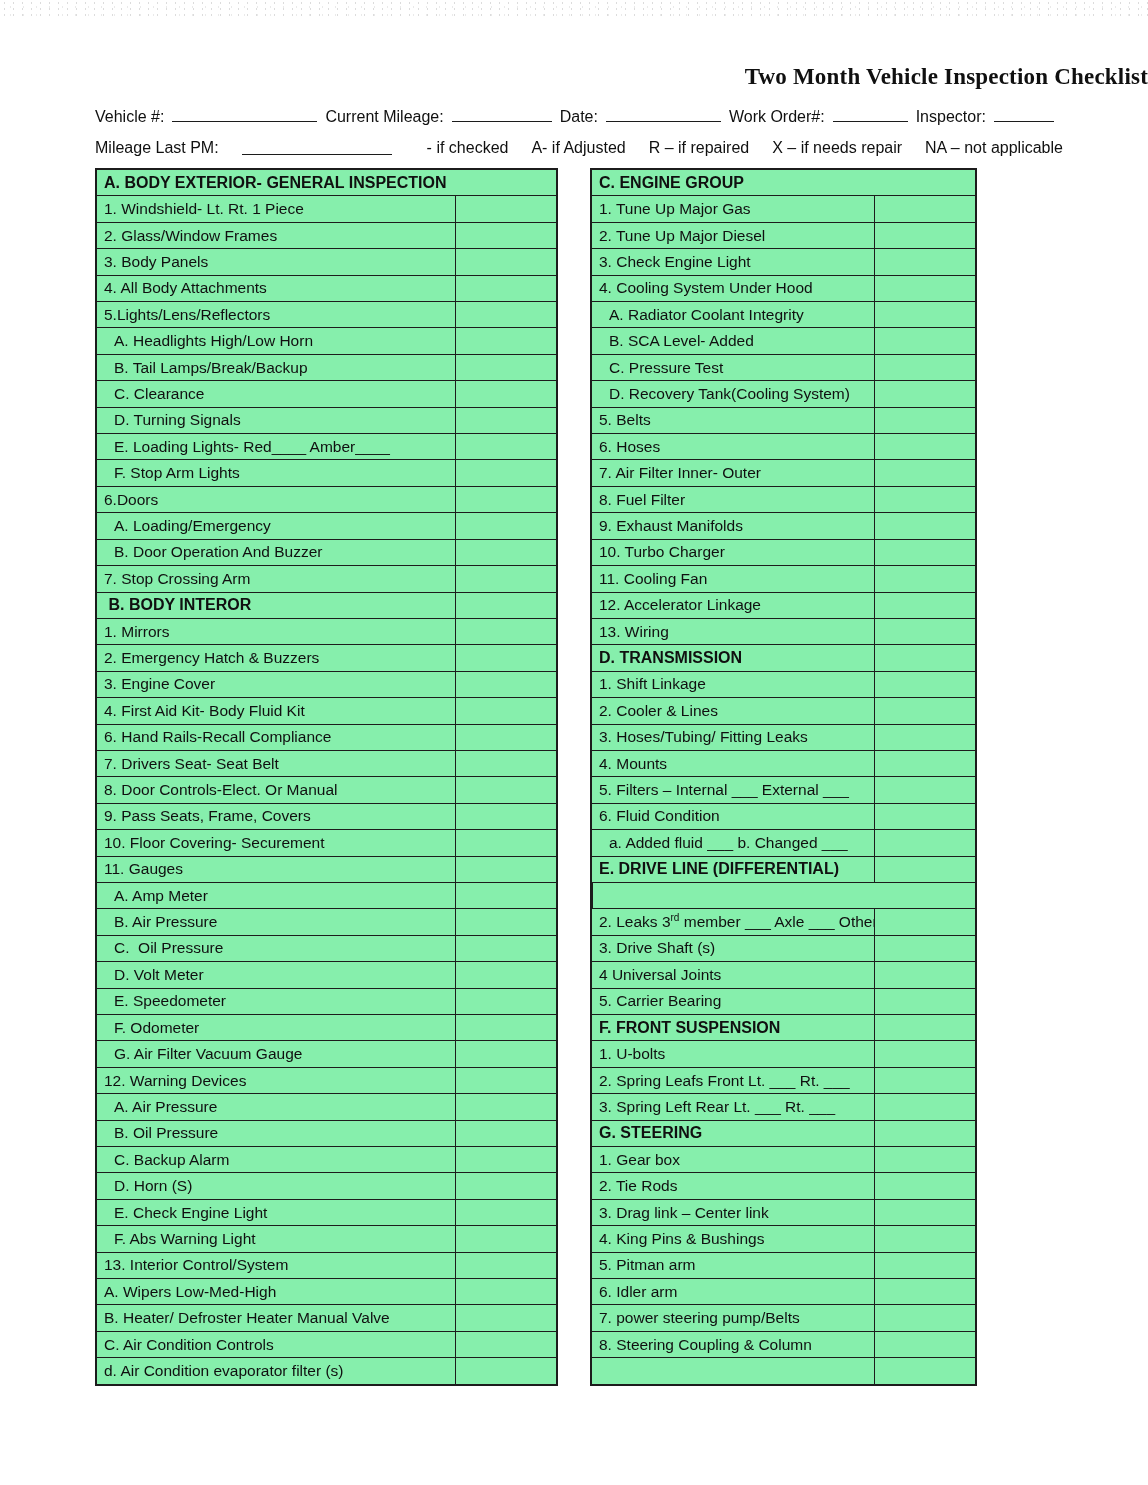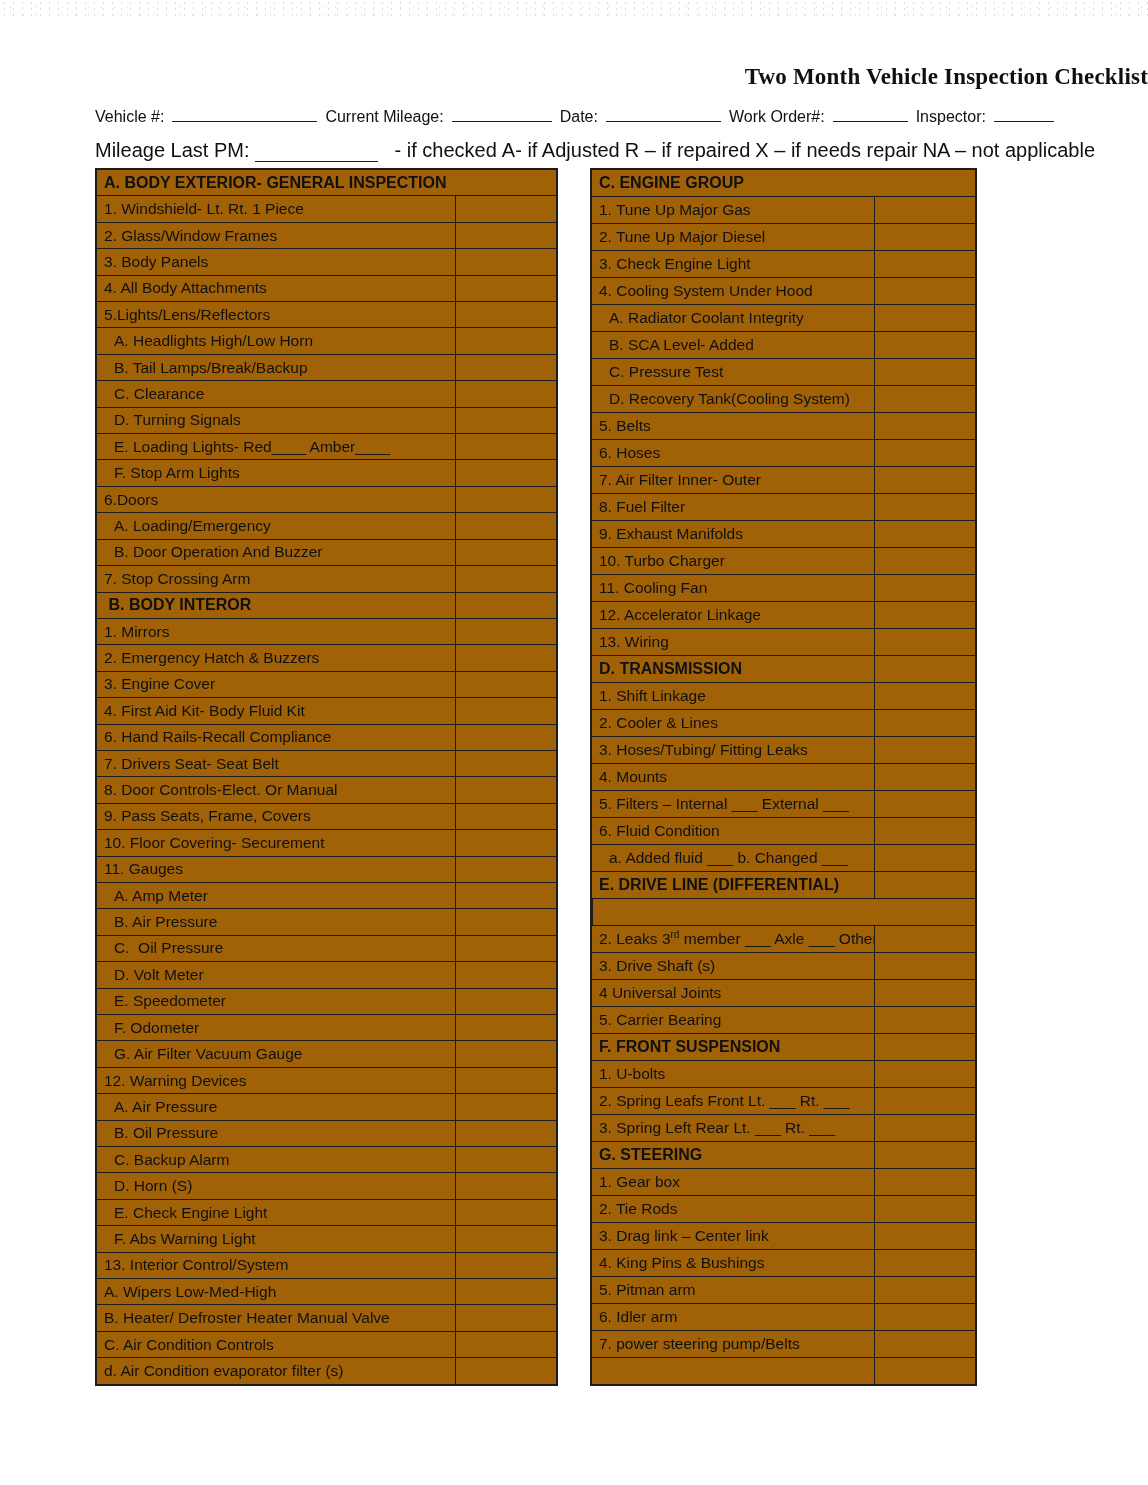--- a/index.html
+++ b/index.html
@@ -31,35 +31,35 @@
     font-weight:bold;font-size:23px;letter-spacing:.2px;
   }
 
   .hline1{
     position:absolute;top:106px;left:95px;width:960px;
     display:flex;align-items:baseline;column-gap:8px;
     font-size:16px;white-space:nowrap;
   }
   .hline2{
     position:absolute;top:139px;left:95px;width:1000px;
-    display:flex;align-items:flex-end;column-gap:5px;
-    font-size:20px;white-space:nowrap;
+    display:flex;align-items:flex-start;column-gap:23px;
+    font-size:16px;white-space:nowrap;
   }
   .blank{
     display:inline-block;height:15px;
     border-bottom:1.5px solid #1c1c1c;
     vertical-align:baseline;
   }
   .b145{width:145px}.b100{width:100px}.b115{width:115px}
   .b75{width:75px}.b60{width:60px}.b150{width:150px;margin-right:12px}
 
   
   .tbl{
     position:absolute;top:168px;height:1218px;
-    border:2px solid #1c1c1c;background:#a16207;
+    border:2px solid #1c1c1c;background:#86efac;
     display:flex;flex-direction:column;box-sizing:border-box;
   }
   #tbl-left{left:95px;width:463px;}
   #tbl-right{left:590px;width:387px;}
   .row{flex:1;display:flex;border-top:1px solid #1c1c1c;min-height:0;align-items:stretch;}
   .row:first-child{border-top:none;}
   .lbl{
     flex:1;display:flex;align-items:center;
     padding-left:7px;font-size:15.5px;
     white-space:pre;overflow:hidden;
@@ -455,18 +455,22 @@
       </div>
       <div class="row">
         <div class="lbl">6. Idler arm</div>
         <div class="status"></div>
       </div>
       <div class="row">
         <div class="lbl">7. power steering pump/Belts</div>
         <div class="status"></div>
       </div>
       <div class="row">
+        <div class="lbl">8. Steering Coupling &amp; Column</div>
+        <div class="status"></div>
+      </div>
+      <div class="row">
         <div class="lbl"></div>
         <div class="status"></div>
       </div>
     </div>
 
 </div>
 
 </body></html>

